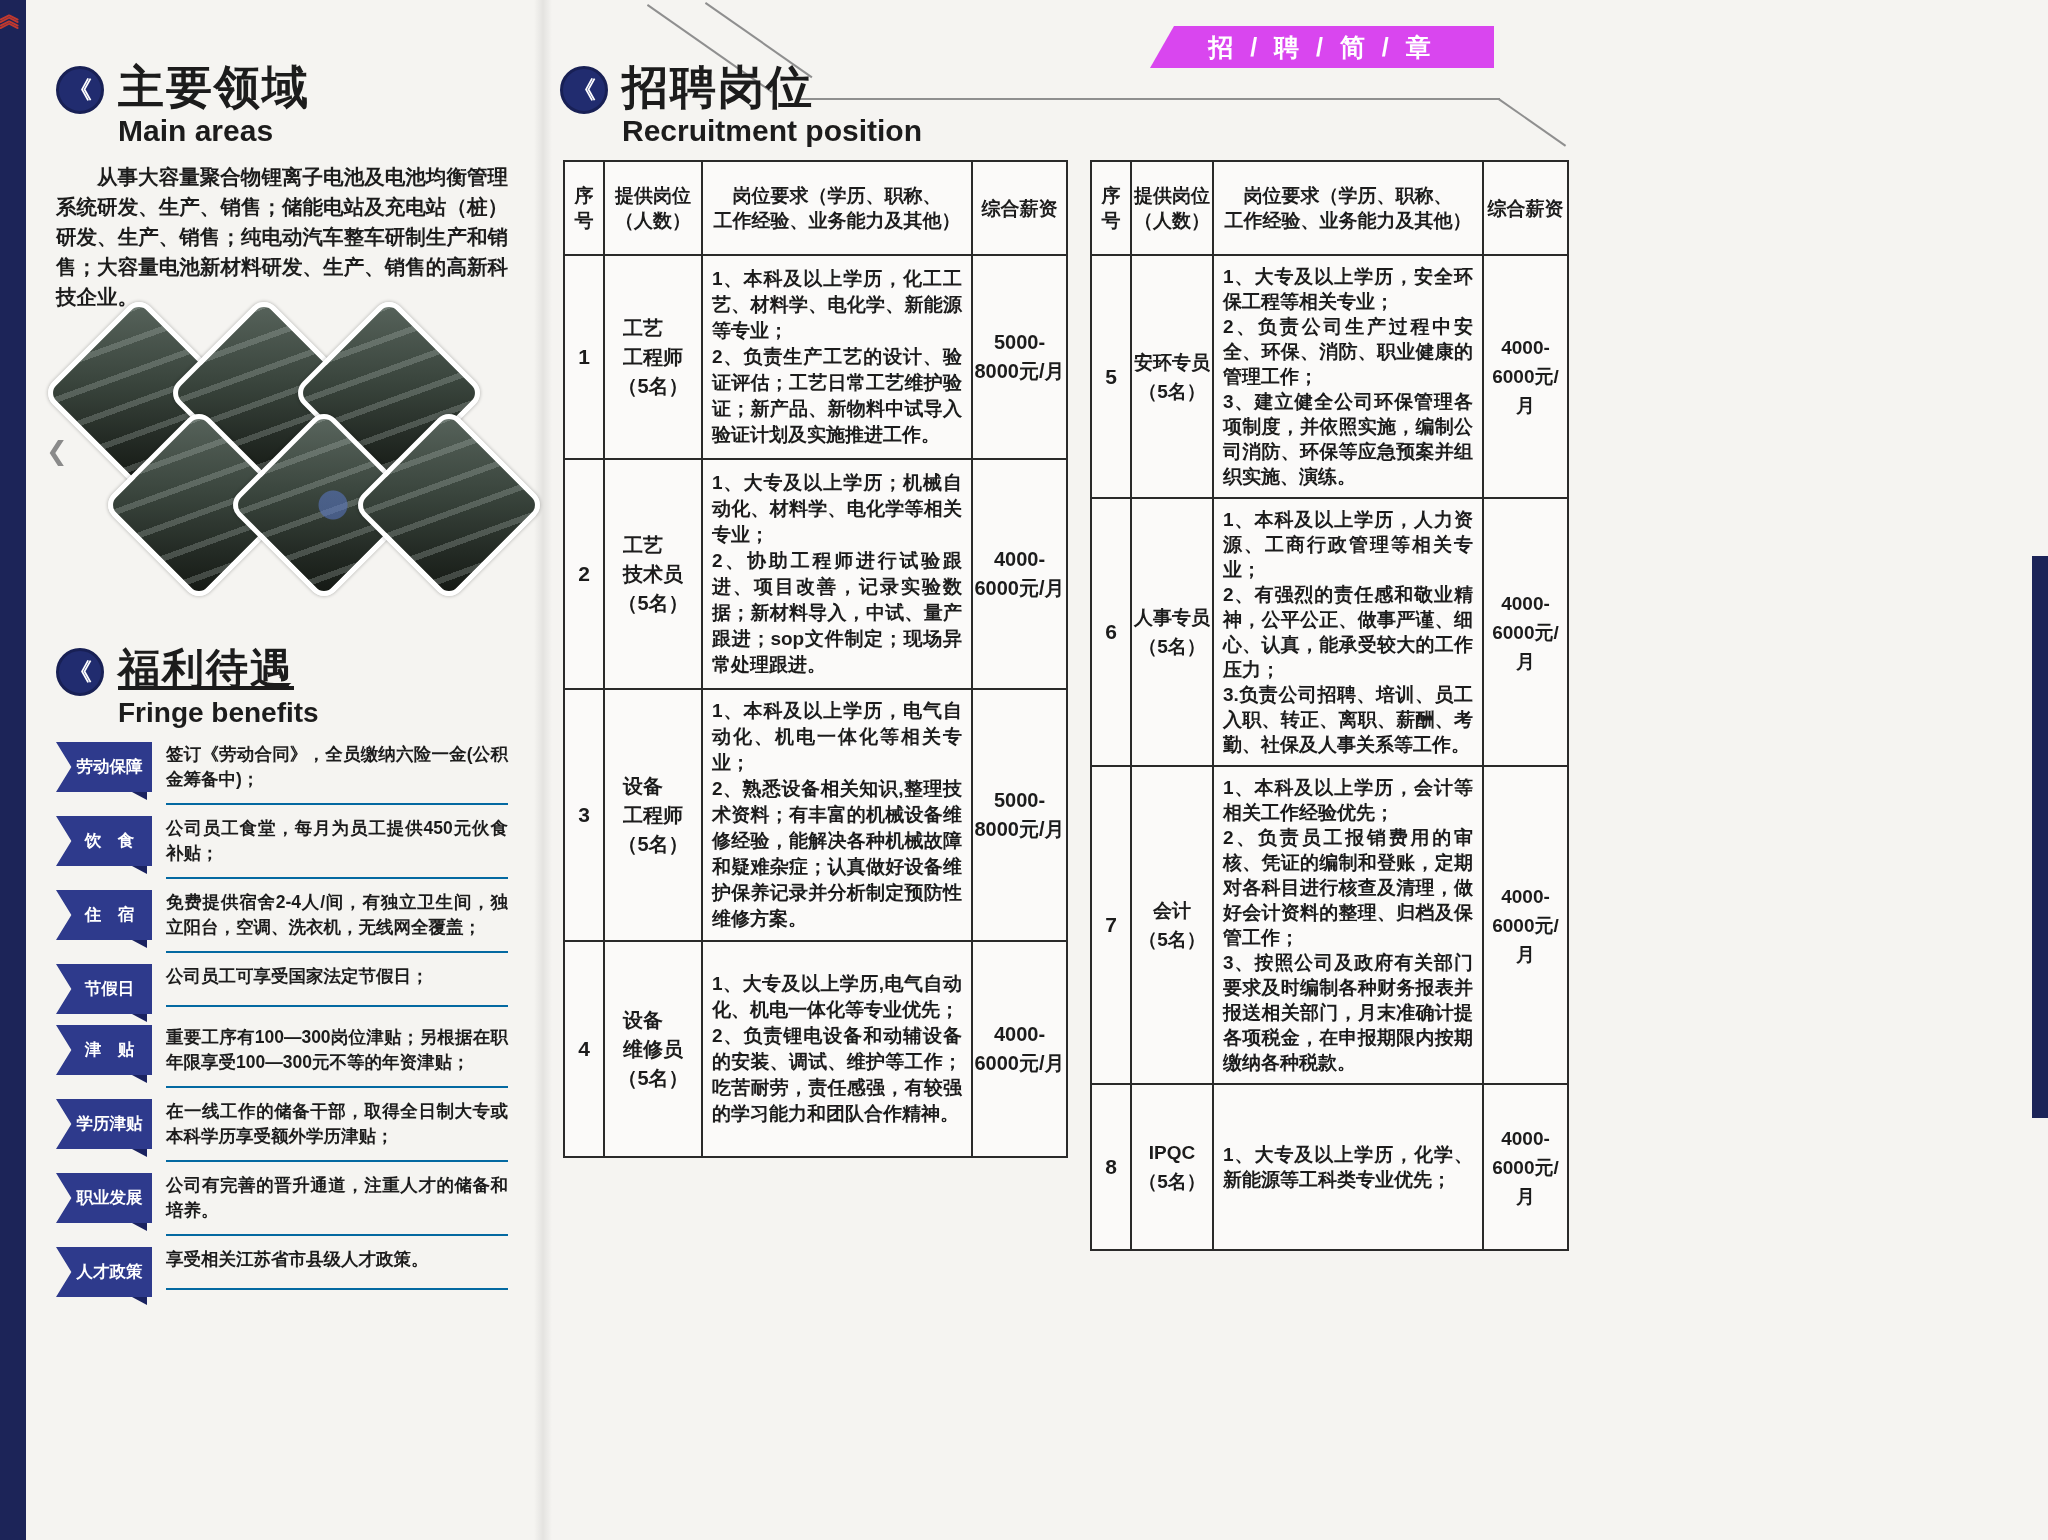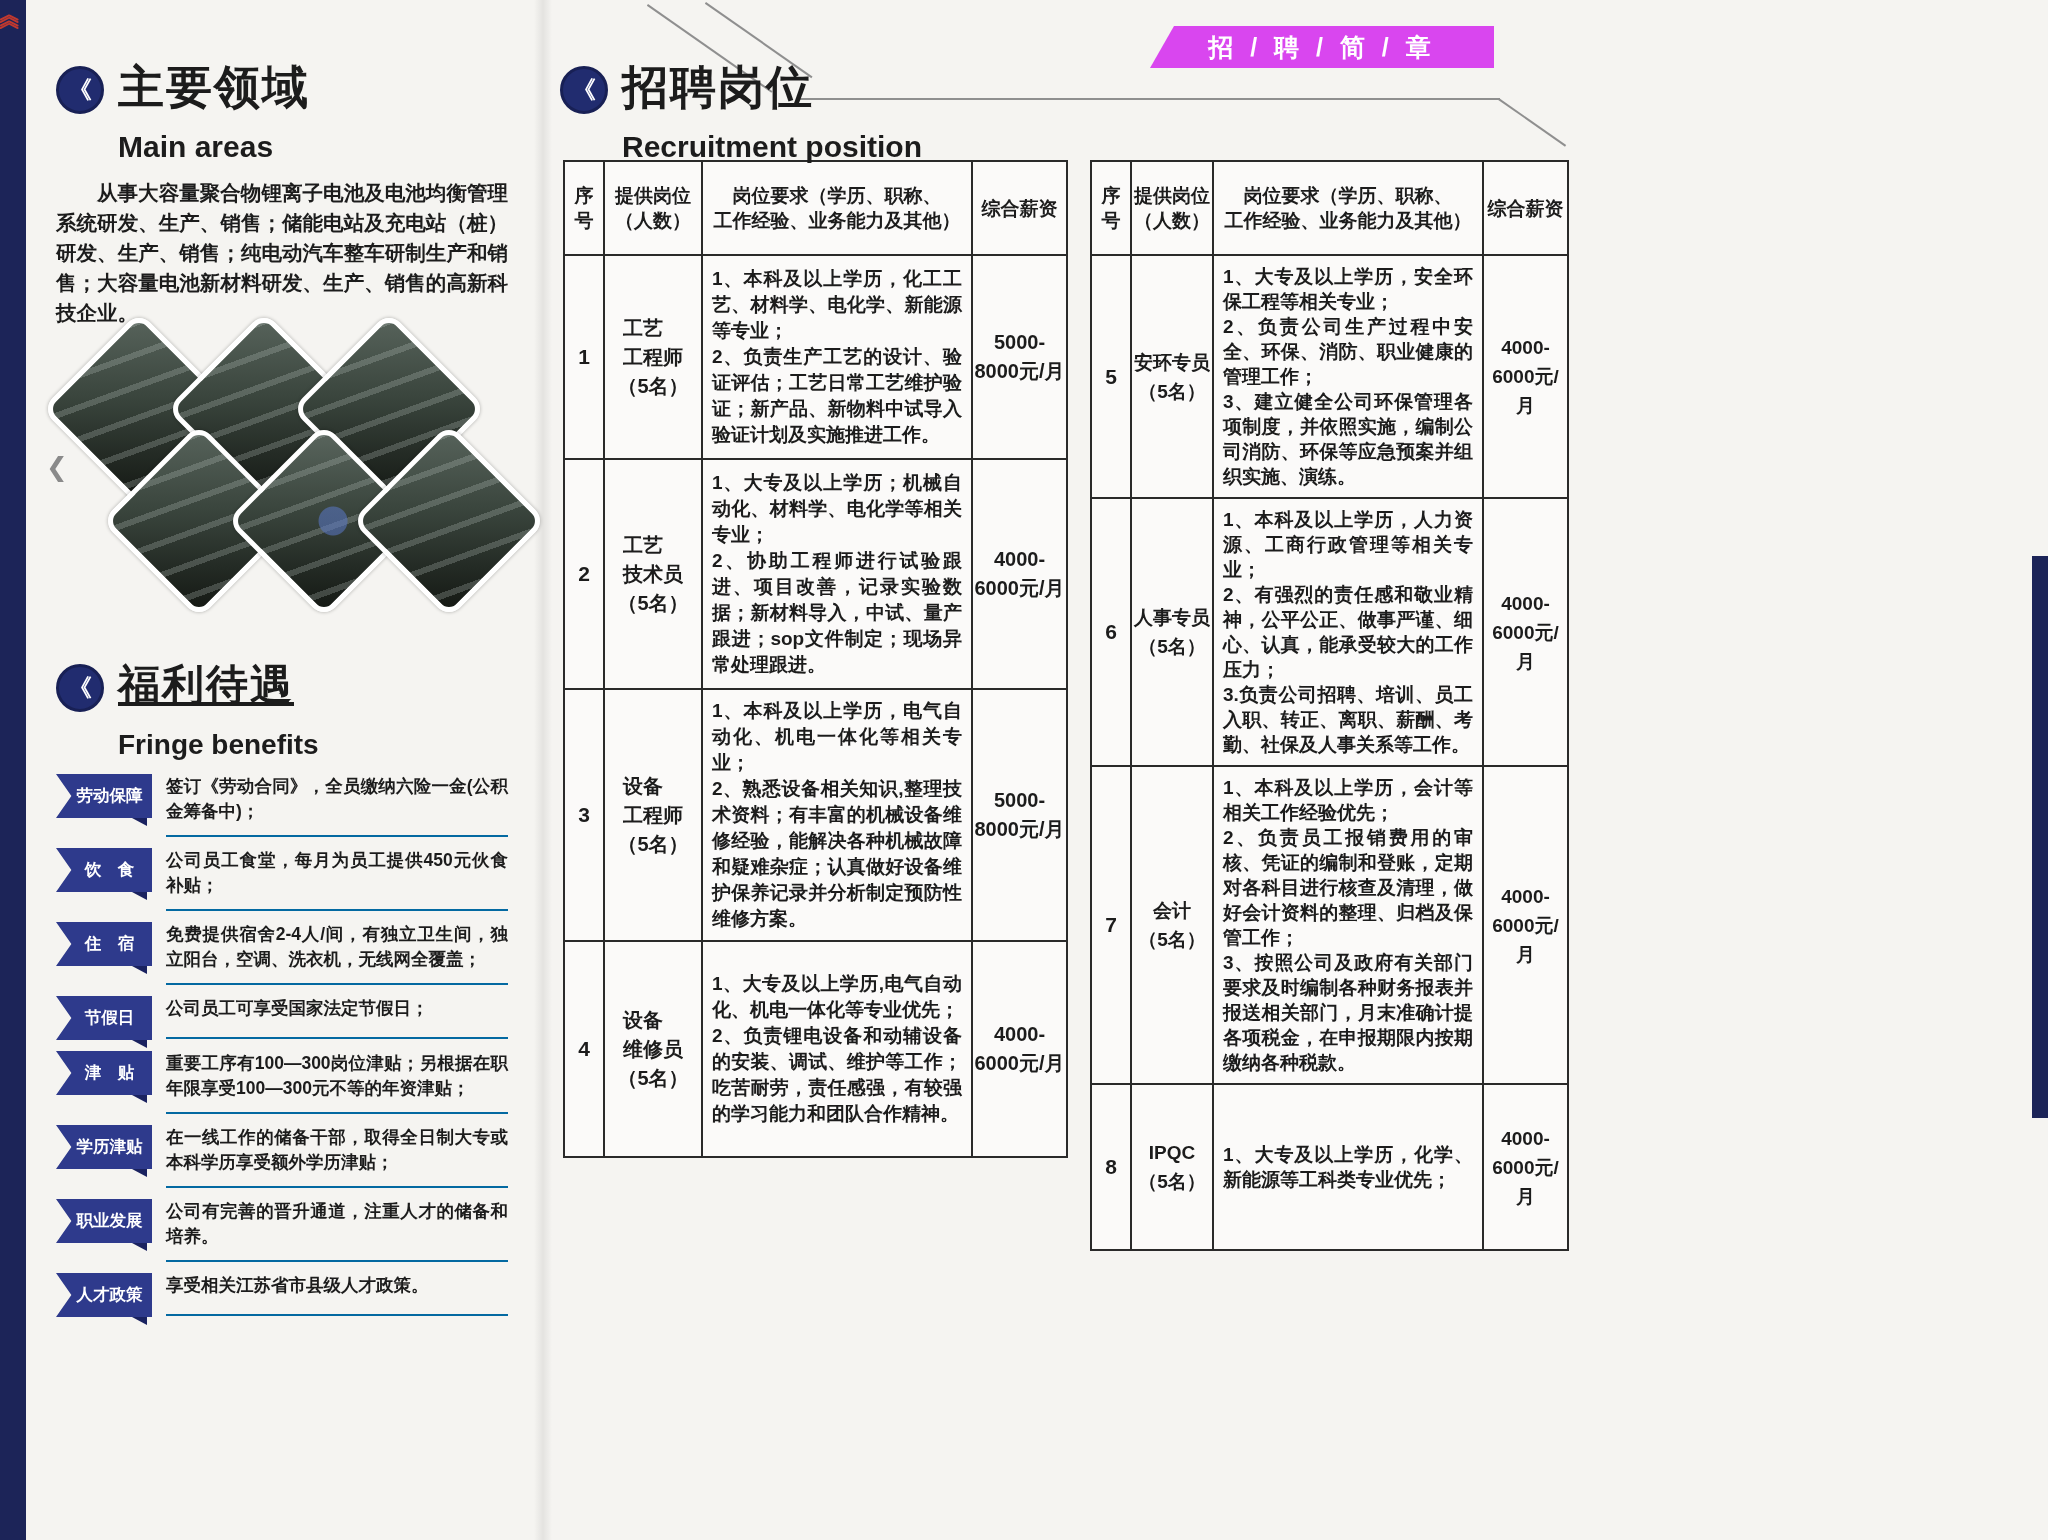--- a/index.html
+++ b/index.html
@@ -25,42 +25,42 @@
   .banner{position:absolute;left:1150px;top:26px;width:344px;height:42px;background:#d946ef;
     clip-path:polygon(24px 0,100% 0,100% 100%,0 100%);
     display:flex;align-items:center;justify-content:center;color:#fff;
     font-size:25px;font-weight:bold;letter-spacing:5px;}
   
   .sec-head{display:flex;gap:14px;align-items:flex-start;}
   .chev-icon{flex:none;width:42px;height:42px;border-radius:50%;background:#212c6f;
     border:3px solid #182055;color:#fff;display:flex;align-items:center;justify-content:center;
     font-size:24px;font-weight:bold;margin-top:4px;}
   .sec-zh{font-size:46px;font-weight:bold;line-height:50px;letter-spacing:2px;}
-  .sec-en{font-size:30px;font-weight:bold;line-height:34px;margin-top:18px;}
+  .sec-en{font-size:30px;font-weight:bold;line-height:34px;margin-top:2px;}
   
   .left-col{position:absolute;left:56px;top:62px;width:452px;}
   .intro{margin-top:14px;font-size:20.5px;line-height:30px;font-weight:600;
     text-align:justify;text-indent:2em;}
   .collage{position:relative;height:300px;margin-top:6px;}
   .tile{position:absolute;width:128px;height:128px;transform:rotate(45deg);
     border:5px solid #fff;border-radius:16px;box-shadow:0 0 4px rgba(0,0,0,.3);
     background:
       repeating-linear-gradient(115deg,rgba(190,200,195,.25) 0 6px,transparent 6px 30px),
       linear-gradient(135deg,#57635b 0%,#39443c 45%,#242b25 75%,#141813 100%);}
   .t1{left:14px;top:6px;}  .t2{left:139px;top:6px;}  .t3{left:264px;top:6px;}
   .t4{left:74px;top:118px;}.t5{left:199px;top:118px;}.t6{left:324px;top:118px;}
   .t5{background:
       radial-gradient(circle at 55% 45%,rgba(90,120,200,.55) 0 14px,transparent 15px),
       repeating-linear-gradient(115deg,rgba(190,200,195,.25) 0 6px,transparent 6px 30px),
       linear-gradient(135deg,#5a665e 0%,#39443c 45%,#242b25 75%,#141813 100%);}
   .carousel-arrow{position:absolute;left:-10px;top:118px;font-size:26px;color:#8a8a8a;}
   .fringe-head{margin-top:26px;}
   .benefits{margin-top:12px;}
   .b-item{display:flex;gap:14px;align-items:flex-start;margin-top:11px;}
-  .ribbon{position:relative;flex:none;width:96px;height:44px;}
+  .ribbon{position:relative;flex:none;width:96px;height:50px;}
   .ribbon .bg{position:absolute;inset:0;background:#2e3a8c;
     clip-path:polygon(0 0,100% 0,100% 100%,0 100%,16% 50%);}
   .ribbon .tail{position:absolute;right:5px;bottom:-8px;width:0;height:0;
     border-left:15px solid transparent;border-top:8px solid #1a2260;}
   .ribbon .lbl{position:absolute;inset:0;display:flex;align-items:center;justify-content:center;
     padding-left:11px;color:#fff;font-size:16.5px;font-weight:bold;}
   .b-text{flex:1;font-size:17.5px;line-height:25px;font-weight:600;text-align:justify;
     border-bottom:2px solid #0369a1;padding-bottom:11px;min-height:30px;}
   
   .mid-head{position:absolute;left:560px;top:62px;z-index:2;}

